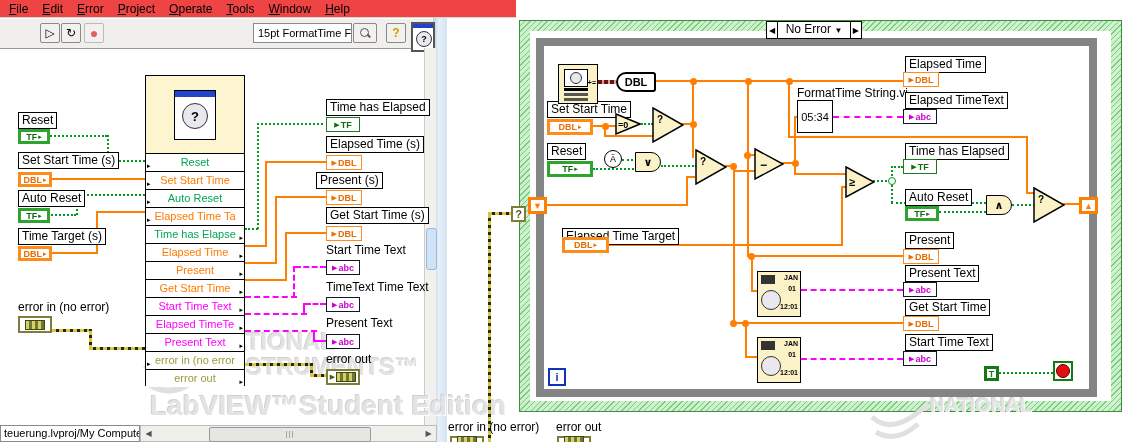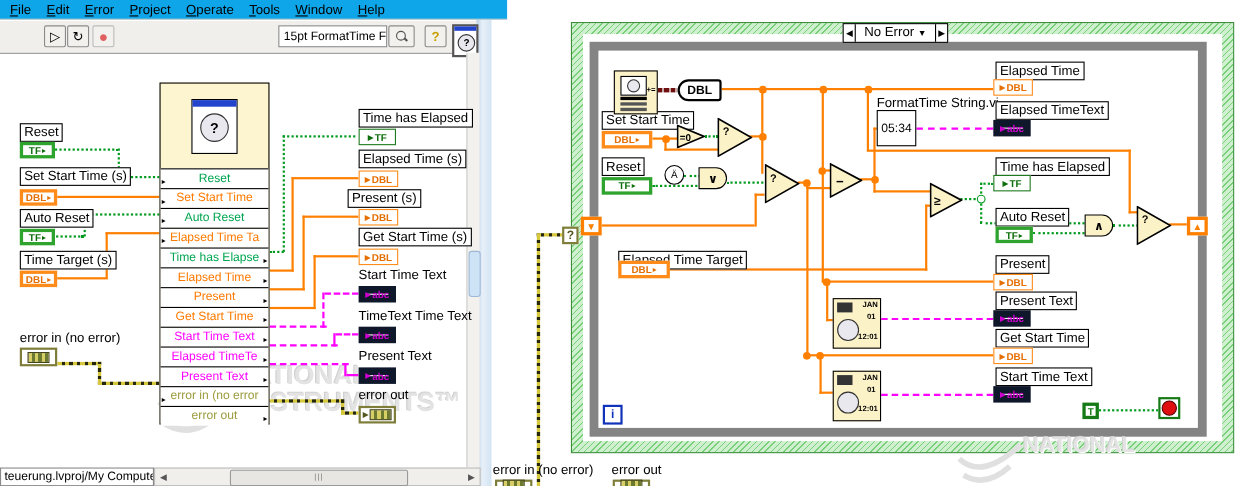--- a/index.html
+++ b/index.html
@@ -1,36 +1,36 @@
 <!DOCTYPE html>
 <html><head>
 <meta charset="utf-8">
 <style>
   html,body{margin:0;padding:0}
   #stage{position:relative;width:1135px;height:442px;background:#fff;overflow:hidden;
          font-family:"Liberation Sans","DejaVu Sans",sans-serif;font-size:12px;color:#000}
   
-  .menubar{position:absolute;left:0;top:0;width:461px;height:18px;background:#0ea5e9;border-bottom:1px solid #D8D5CE;display:flex;align-items:center;padding-left:2px;box-sizing:border-box}
+  .menubar{position:absolute;left:0;top:0;width:516px;height:18px;background:#ef4444;border-bottom:1px solid #D8D5CE;display:flex;align-items:center;padding-left:2px;box-sizing:border-box}
   .menu-item{padding:0 7px;font-size:12px;white-space:nowrap}
   .menu-item::first-letter{text-decoration:underline}
   .toolbar{position:absolute;left:0;top:19px;width:433px;height:29px;background:#F0EFEC;border-bottom:1px solid #9a9a9a}
   .tbtn{position:absolute;top:4px;width:20px;height:20px;background:#F2F1EE;border:1px solid #8a8a8a;border-radius:2px;display:flex;align-items:center;justify-content:center;font-size:12px;box-sizing:border-box}
   .fontbox{position:absolute;left:253px;top:4px;width:99px;height:20px;background:#fff;border:1px solid #8a8a8a;font-size:11px;line-height:18px;padding-left:4px;overflow:hidden;white-space:nowrap;box-sizing:border-box}
   .viicon{position:absolute;left:411px;top:3px;width:24px;height:30px;background:#fff;border:2px solid #555;box-sizing:border-box}
   .viicon .bar{position:absolute;left:0;top:0;right:0;height:4px;background:#2244CC}
   .watch{position:absolute;border:1.5px solid #333;border-radius:50%;background:#E8E8EE;display:flex;align-items:center;justify-content:center;font-weight:bold}
   
   .blbl{position:absolute;background:#fff;border:1px solid #000;padding:0 3px;font-size:12px;line-height:15px;white-space:nowrap;z-index:5}
   .flbl{position:absolute;font-size:12px;line-height:14px;white-space:nowrap;z-index:5}
   .term{position:absolute;background:#fff;box-sizing:border-box;display:flex;align-items:center;justify-content:center;z-index:6;font-weight:bold}
   .ctl-o{border:3px solid #FF8C1A;color:#E56E00;font-size:9px}
   .ctl-g{border:3px solid #2EA32E;color:#0C6E0C;font-size:9px}
   .ind-o{border:1px solid #FF8C1A;color:#E56E00;font-size:9px}
   .ind-g{border:1px solid #1E7A1E;color:#0C6E0C;font-size:9px}
-  .ind-p{border:7px solid #0f172a;color:#CC00CC;font-size:9px}
+  .ind-p{border:1px solid #0f172a;color:#CC00CC;font-size:9px}
   .err-t{border:2px solid #7E7E3A}
   .err-in{width:18px;height:8px;background:repeating-linear-gradient(90deg,#D8CE66 0 3px,#6B7A2E 3px 6px);border:1px solid #44441a}
   .ia{font-size:7px;margin-right:1px}
   .oa{font-size:7px;margin-left:1px}
   .hw{position:absolute;height:2px;background:#FF8000;z-index:2}
   .vw{position:absolute;width:2px;background:#FF8000;z-index:2}
   .hd{position:absolute;height:0;border-top:2px dotted #009B1E;z-index:2}
   .vd{position:absolute;width:0;border-left:2px dotted #009B1E;z-index:2}
   .hp{position:absolute;height:0;border-top:2px dashed #FF00FF;z-index:2}
   .he{position:absolute;height:3px;background:repeating-linear-gradient(90deg,#D6C83C 0 4px,#26260A 4px 7px);z-index:2}
@@ -244,20 +244,21 @@
       <span>abc</span>
     </div>
   <div class="flbl" style="left:326px;top:352px">error out</div>
   <div class="term err-t" style="left:326px;top:369px;width:34px;height:16px">
       <span class="ia" style="color:#55551e">▶</span>
       <span class="err-in"></span>
     </div>
 
   <div class="wm" style="left:213px;top:328px;font-size:24px">NATIONAL</div>
   <div class="wm" style="left:222px;top:353px;font-size:24px">INSTRUMENTS™</div>
+  <div class="wm" style="left:150px;top:390px;font-size:28px">LabVIEW™Student Edition</div>
   <svg class="wm" style="left:140px;top:330px" width="80" height="70">
       <path d="M5 35 Q30 60 70 20 M10 55 Q35 70 60 45" stroke="#E0E0E0" stroke-width="6" fill="none"></path>
     </svg>
 
   <div class="vscroll">
       <div class="vthumb"></div>
     </div>
   <div class="statusbox">teuerung.lvproj/My Computer</div>
   <div class="hscroll">
     <div class="sarr" style="left:1px">◀</div>

